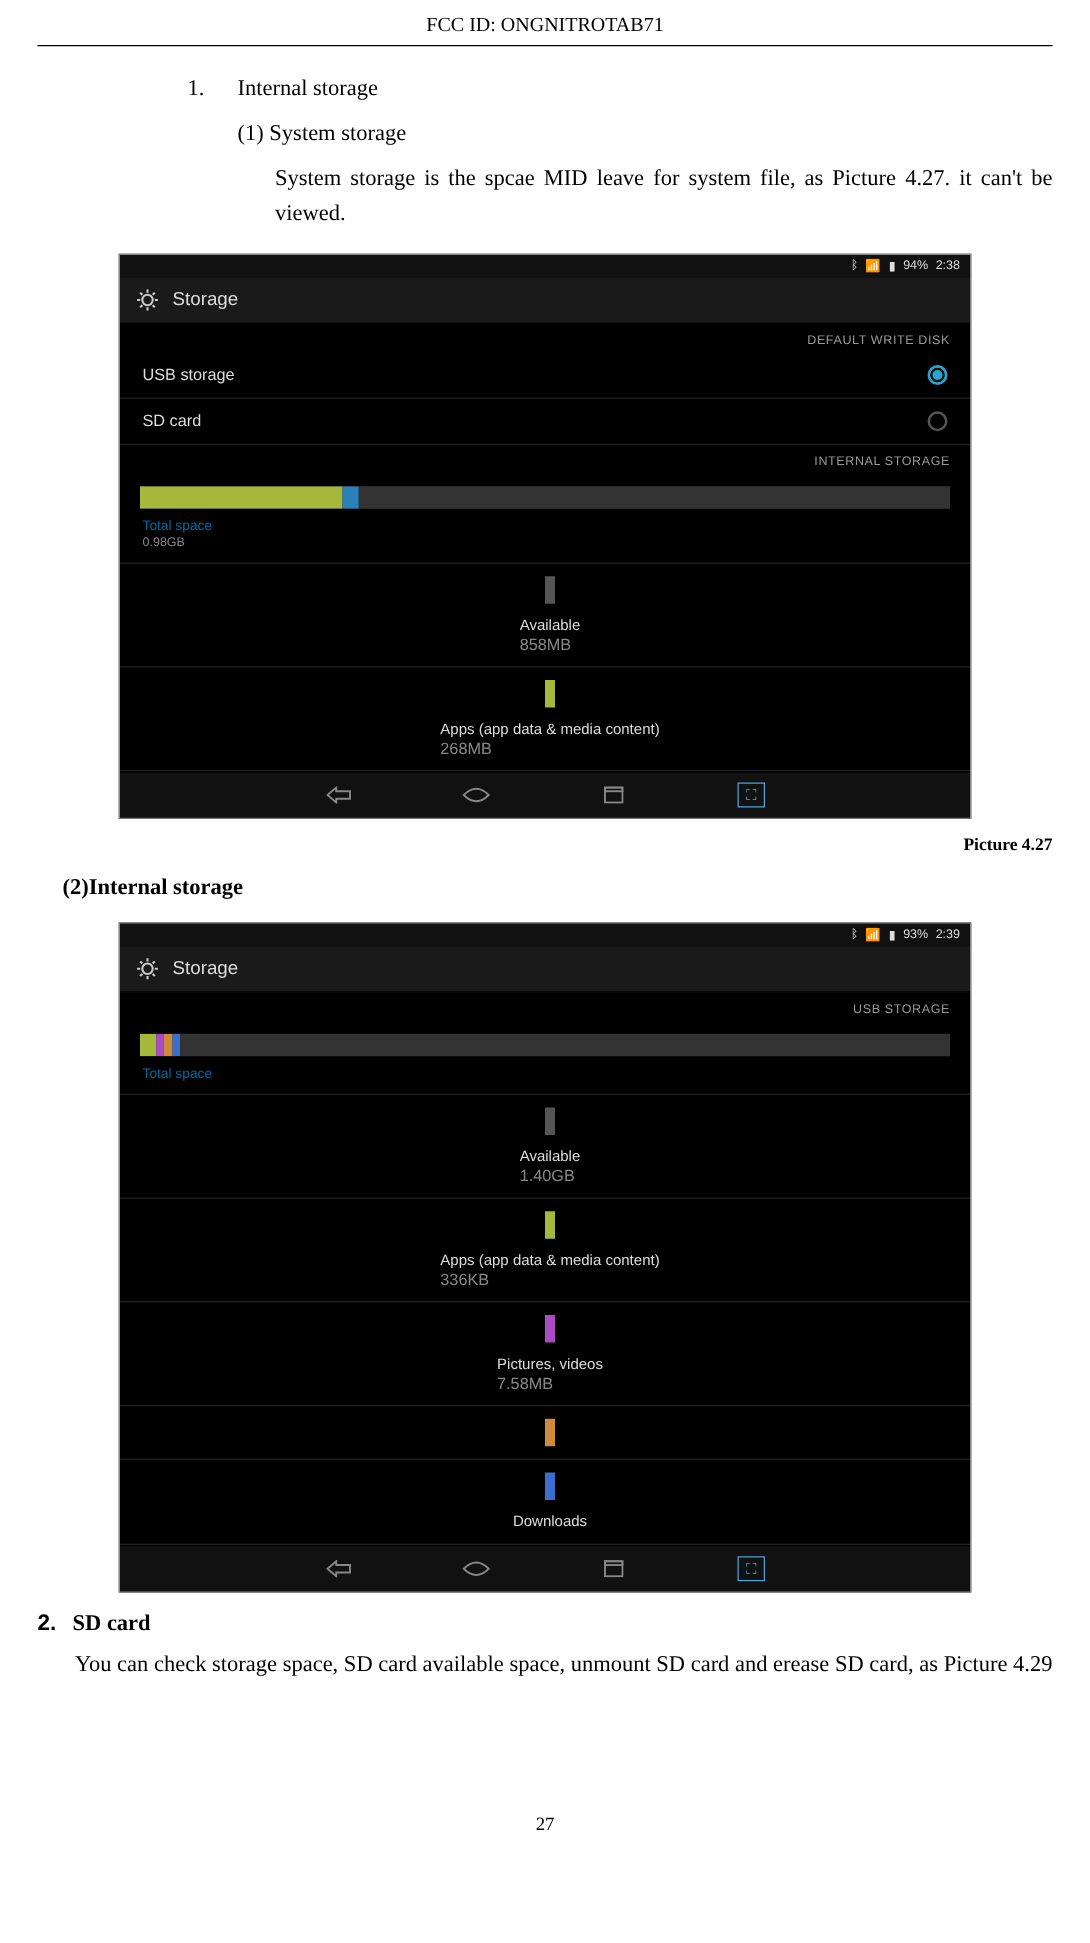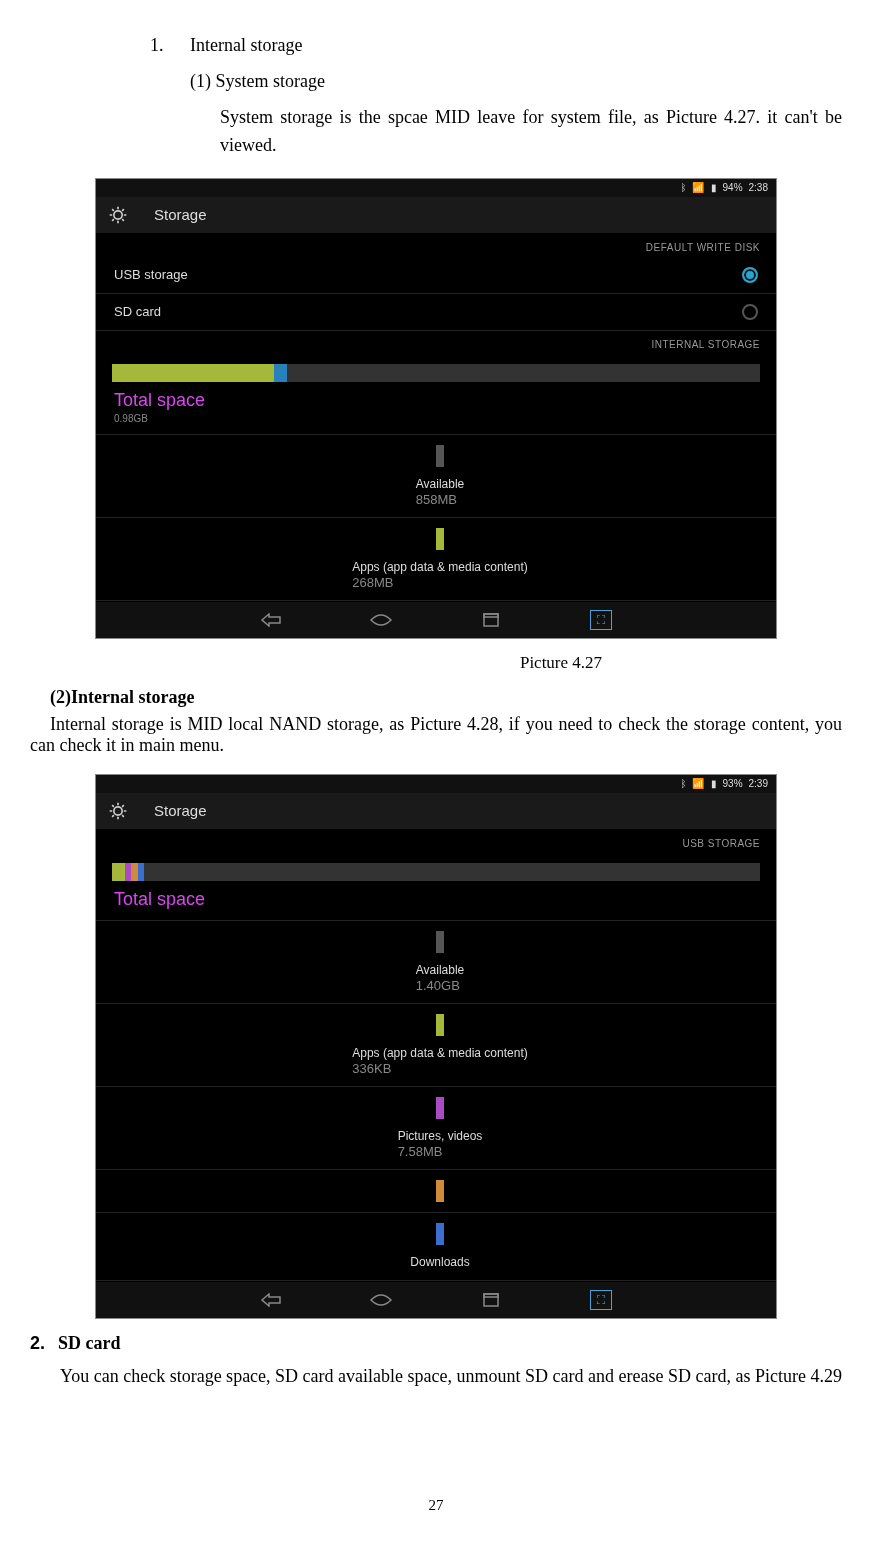--- a/index.html
+++ b/index.html
@@ -24,21 +24,21 @@
       line-height: 1.55;
     }
     .list-row {
       display: flex;
       margin-top: 20px;
     }
     .list-num { width: 40px; padding-left: 120px; }
     .list-content { flex: 1; }
     .sub-row { margin-top: 8px; padding-left: 160px; }
     .sub-para { margin-top: 8px; padding-left: 190px; text-align: justify; }
-    .caption { font-weight: normal; text-align: center; padding-left: 250px; margin: 14px 0; font-size: 17px;}
+    .caption { font-weight: bold; text-align: right; padding-left: 250px; margin: 14px 0; font-size: 14px;}
     .para-left20 { margin: 12px 0 0 20px; font-size: 18px; font-weight: bold; }
     .para-left0 { margin: 6px 0 0 0; font-size: 18px; text-align: justify;}
     .sd-row { display:flex; font-size:18px; margin-top:14px;}
     .sd-num { width:28px; font-family: Arial, sans-serif; font-weight:bold;}
     .sd-label { font-weight:bold;}
     .sd-para { margin: 12px 0 0 30px; font-size:18px; text-align: justify;}
     .page-num { text-align:center; font-size:15px; margin-top:110px;font-family:Liberation Serif, serif;}
 
     .screenshot {
       margin: 18px auto 0 auto;
@@ -57,21 +57,21 @@
       align-items: center;
       gap: 6px;
       padding: 0 8px;
       font-size: 10px;
       color: #ddd;
     }
     .sb-icon { display:inline-block; }
     .titlebar {
       display: flex;
       align-items: center;
-      gap: 26px;
+      gap: 10px;
       padding: 8px 12px;
       background: #1a1a1a;
       border-bottom: 1px solid #000;
     }
     .gear {
       width: 20px; height: 20px;
     }
     .screen-title { color: #ddd; font-size: 15px; }
     .section-h {
       padding: 8px 16px 4px 16px;
@@ -103,21 +103,21 @@
       height: 18px;
       background: #2a2a2a;
       display: flex;
       overflow: hidden;
     }
     .bar-seg { height: 100%; }
     .detail-row {
       padding: 8px 18px 10px 18px;
       border-bottom: 1px solid #222;
     }
-    .detail-title { color: #d946ef; font-size: 18px; }
+    .detail-title { color: #0369a1; font-size: 11px; }
     .detail-sub { color: #888; font-size: 10px; margin-top: 2px; }
     .legend-row {
       display: flex; align-items: center; gap: 10px;
       padding: 10px 18px 10px 26px;
       border-bottom: 1px solid #222;
       flex-direction: column;
     }
     .legend-swatch { width: 8px; height: 22px; }
     .legend-text .t { color: #ddd; font-size: 12px; }
     .legend-text .s { color: #888; font-size: 13px; margin-top:1px;}
@@ -131,20 +131,21 @@
       border-top: 1px solid #000;
     }
     .nav-icon { color: #888; font-size: 16px; display:flex; align-items:center; justify-content:center; width:40px;}
     .nav-screenshot { color:#4aa3d8; border:1px solid #4aa3d8; padding:2px 6px; font-size:12px;}
     .sc2 .bar-wrap { margin-top: 10px; }
   </style>
 </head>
 <body>
 
 <div class="page">
+  <div class="header-line">FCC ID:  ONGNITROTAB71</div>
 
   <div class="body-text">
     <div class="list-row">
       <div class="list-num">1.</div>
       <div class="list-content">Internal storage</div>
     </div>
     <div class="sub-row">(1) System storage</div>
     <div class="sub-para">System  storage  is  the  spcae  MID  leave  for  system  file,  as Picture 4.27. it can't be viewed.</div>
   </div>
 
@@ -217,21 +218,20 @@
         </span>
       <span class="nav-icon">
           <span class="nav-screenshot">⛶</span>
         </span>
     </div>
   </div>
 
   <div class="caption">Picture 4.27</div>
 
   <div class="para-left20">(2)Internal storage</div>
-  <div class="para-left0" style="text-indent:20px">Internal storage is MID local NAND storage, as Picture 4.28, if you need to check the storage content, you can check it in main menu.</div>
 
   <div class="screenshot sc2">
     <div class="statusbar">
       <span class="sb-icon">ᛒ</span>
       <span class="sb-icon">📶</span>
       <span class="sb-icon">▮</span>
       <span>93%</span>
       <span>2:39</span>
     </div>
     <div class="titlebar">

